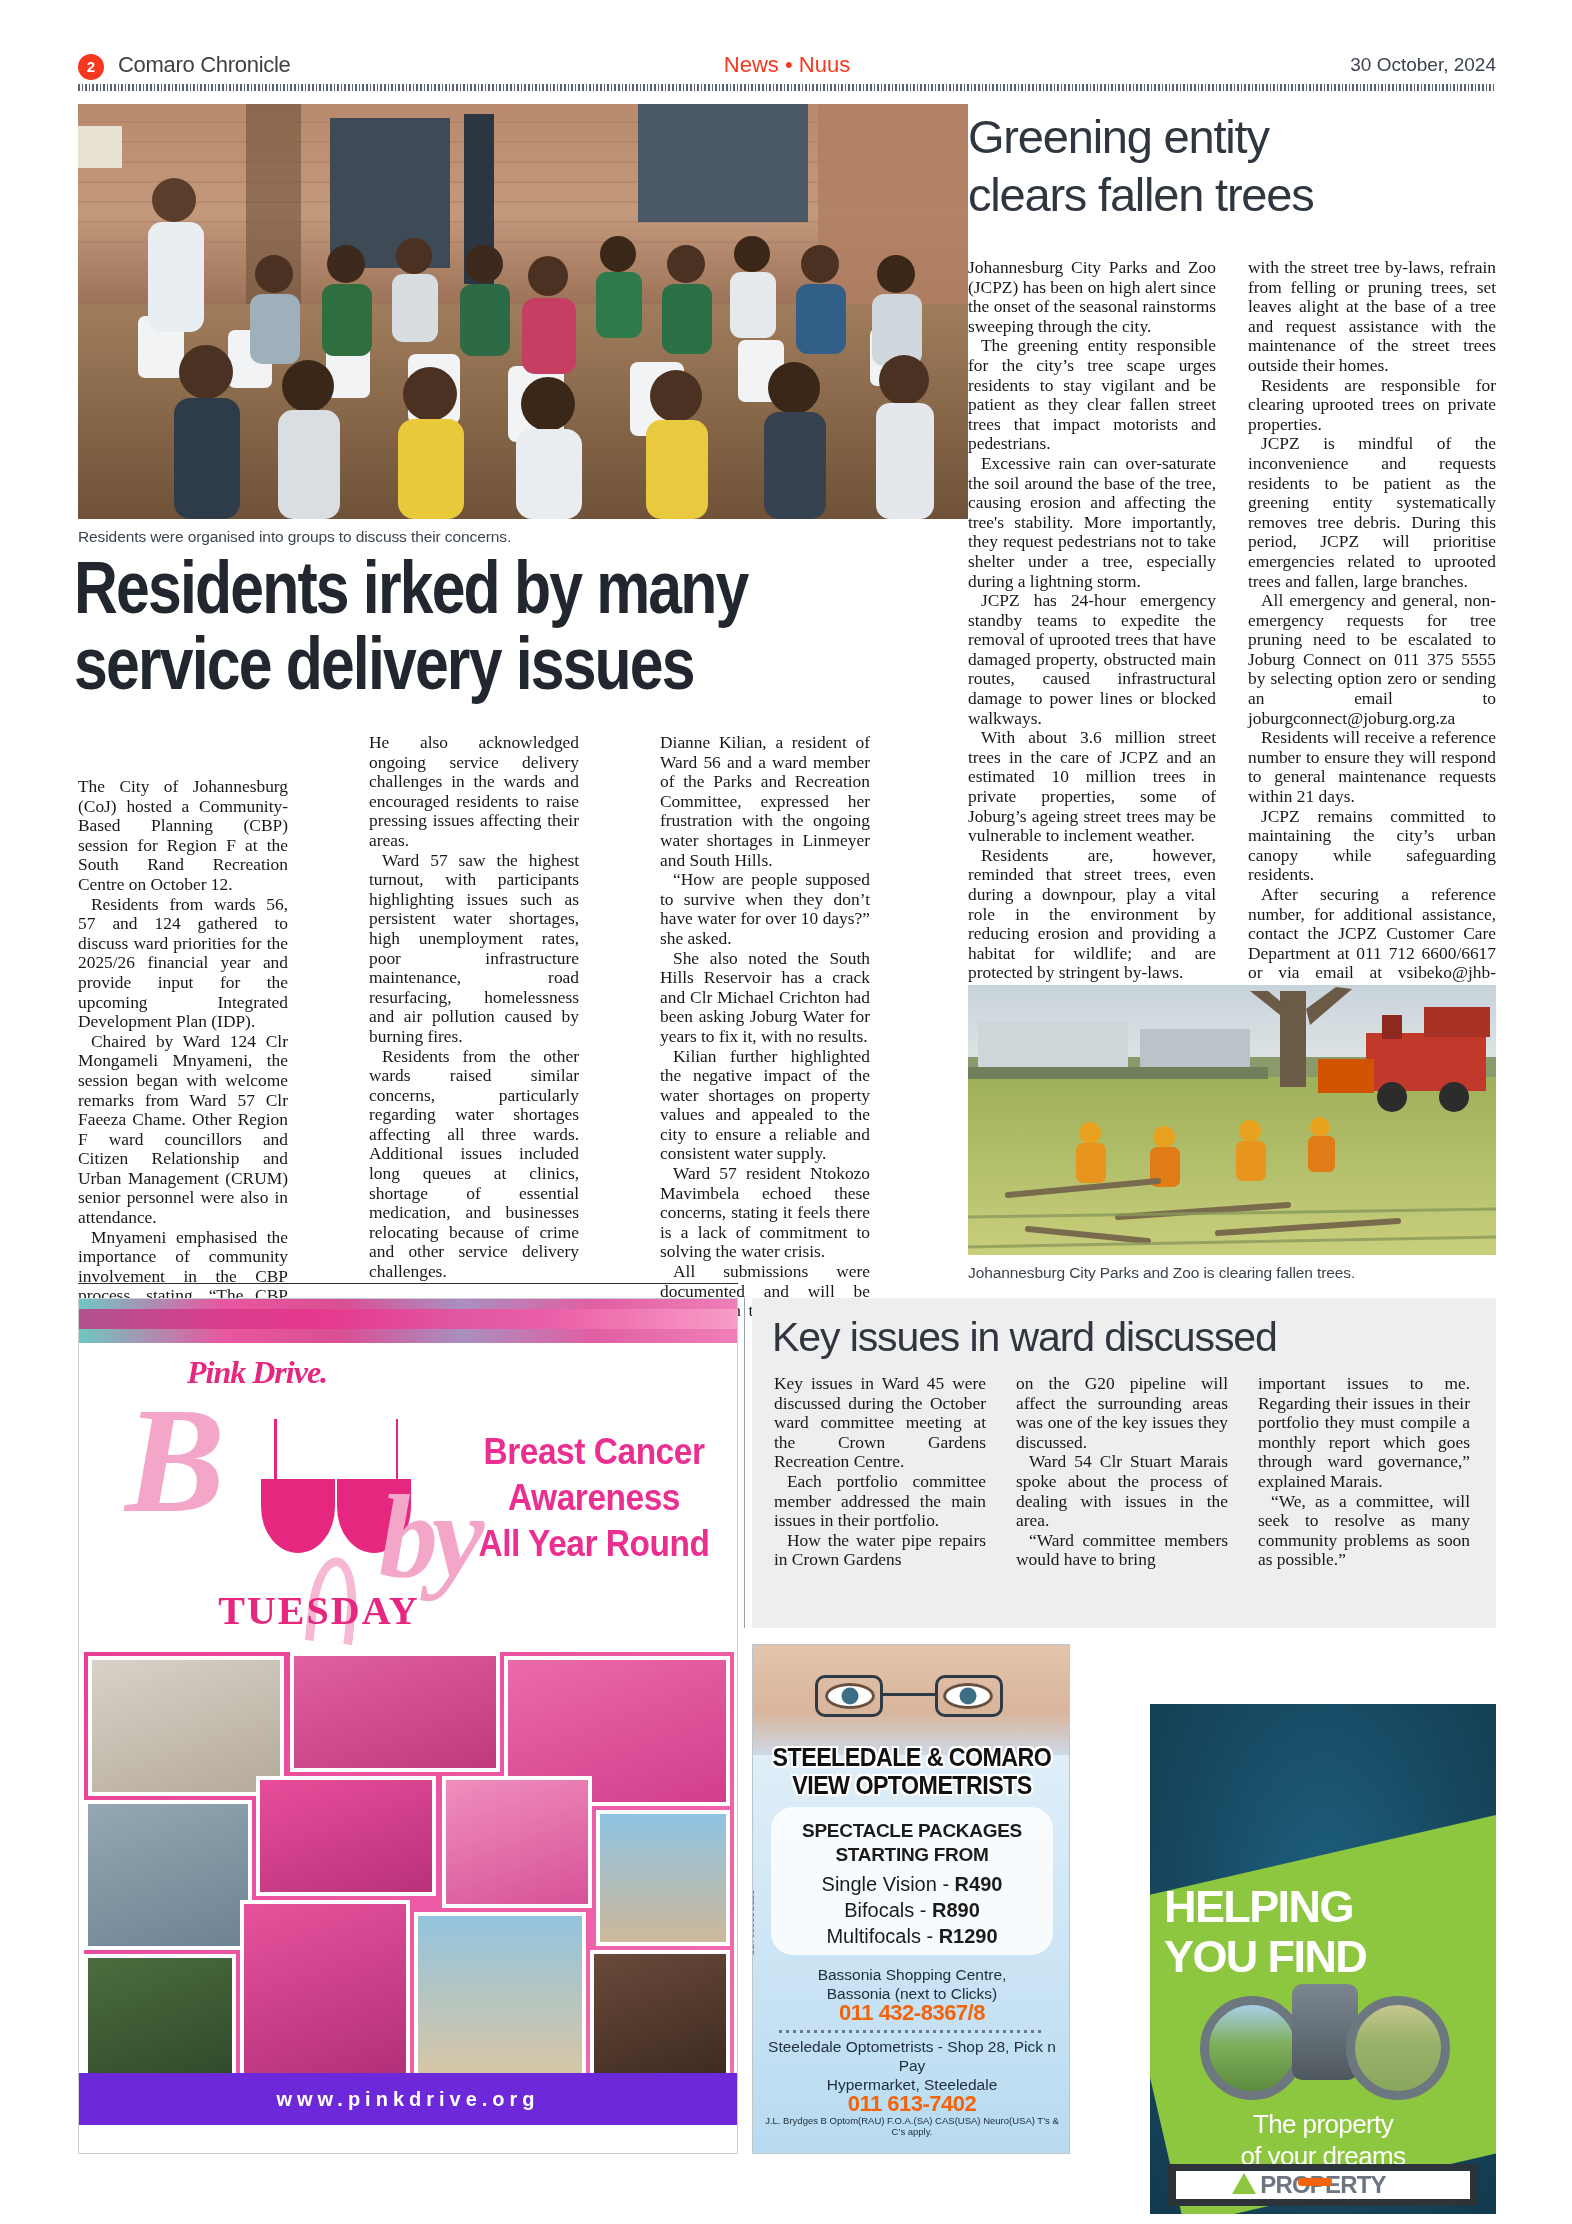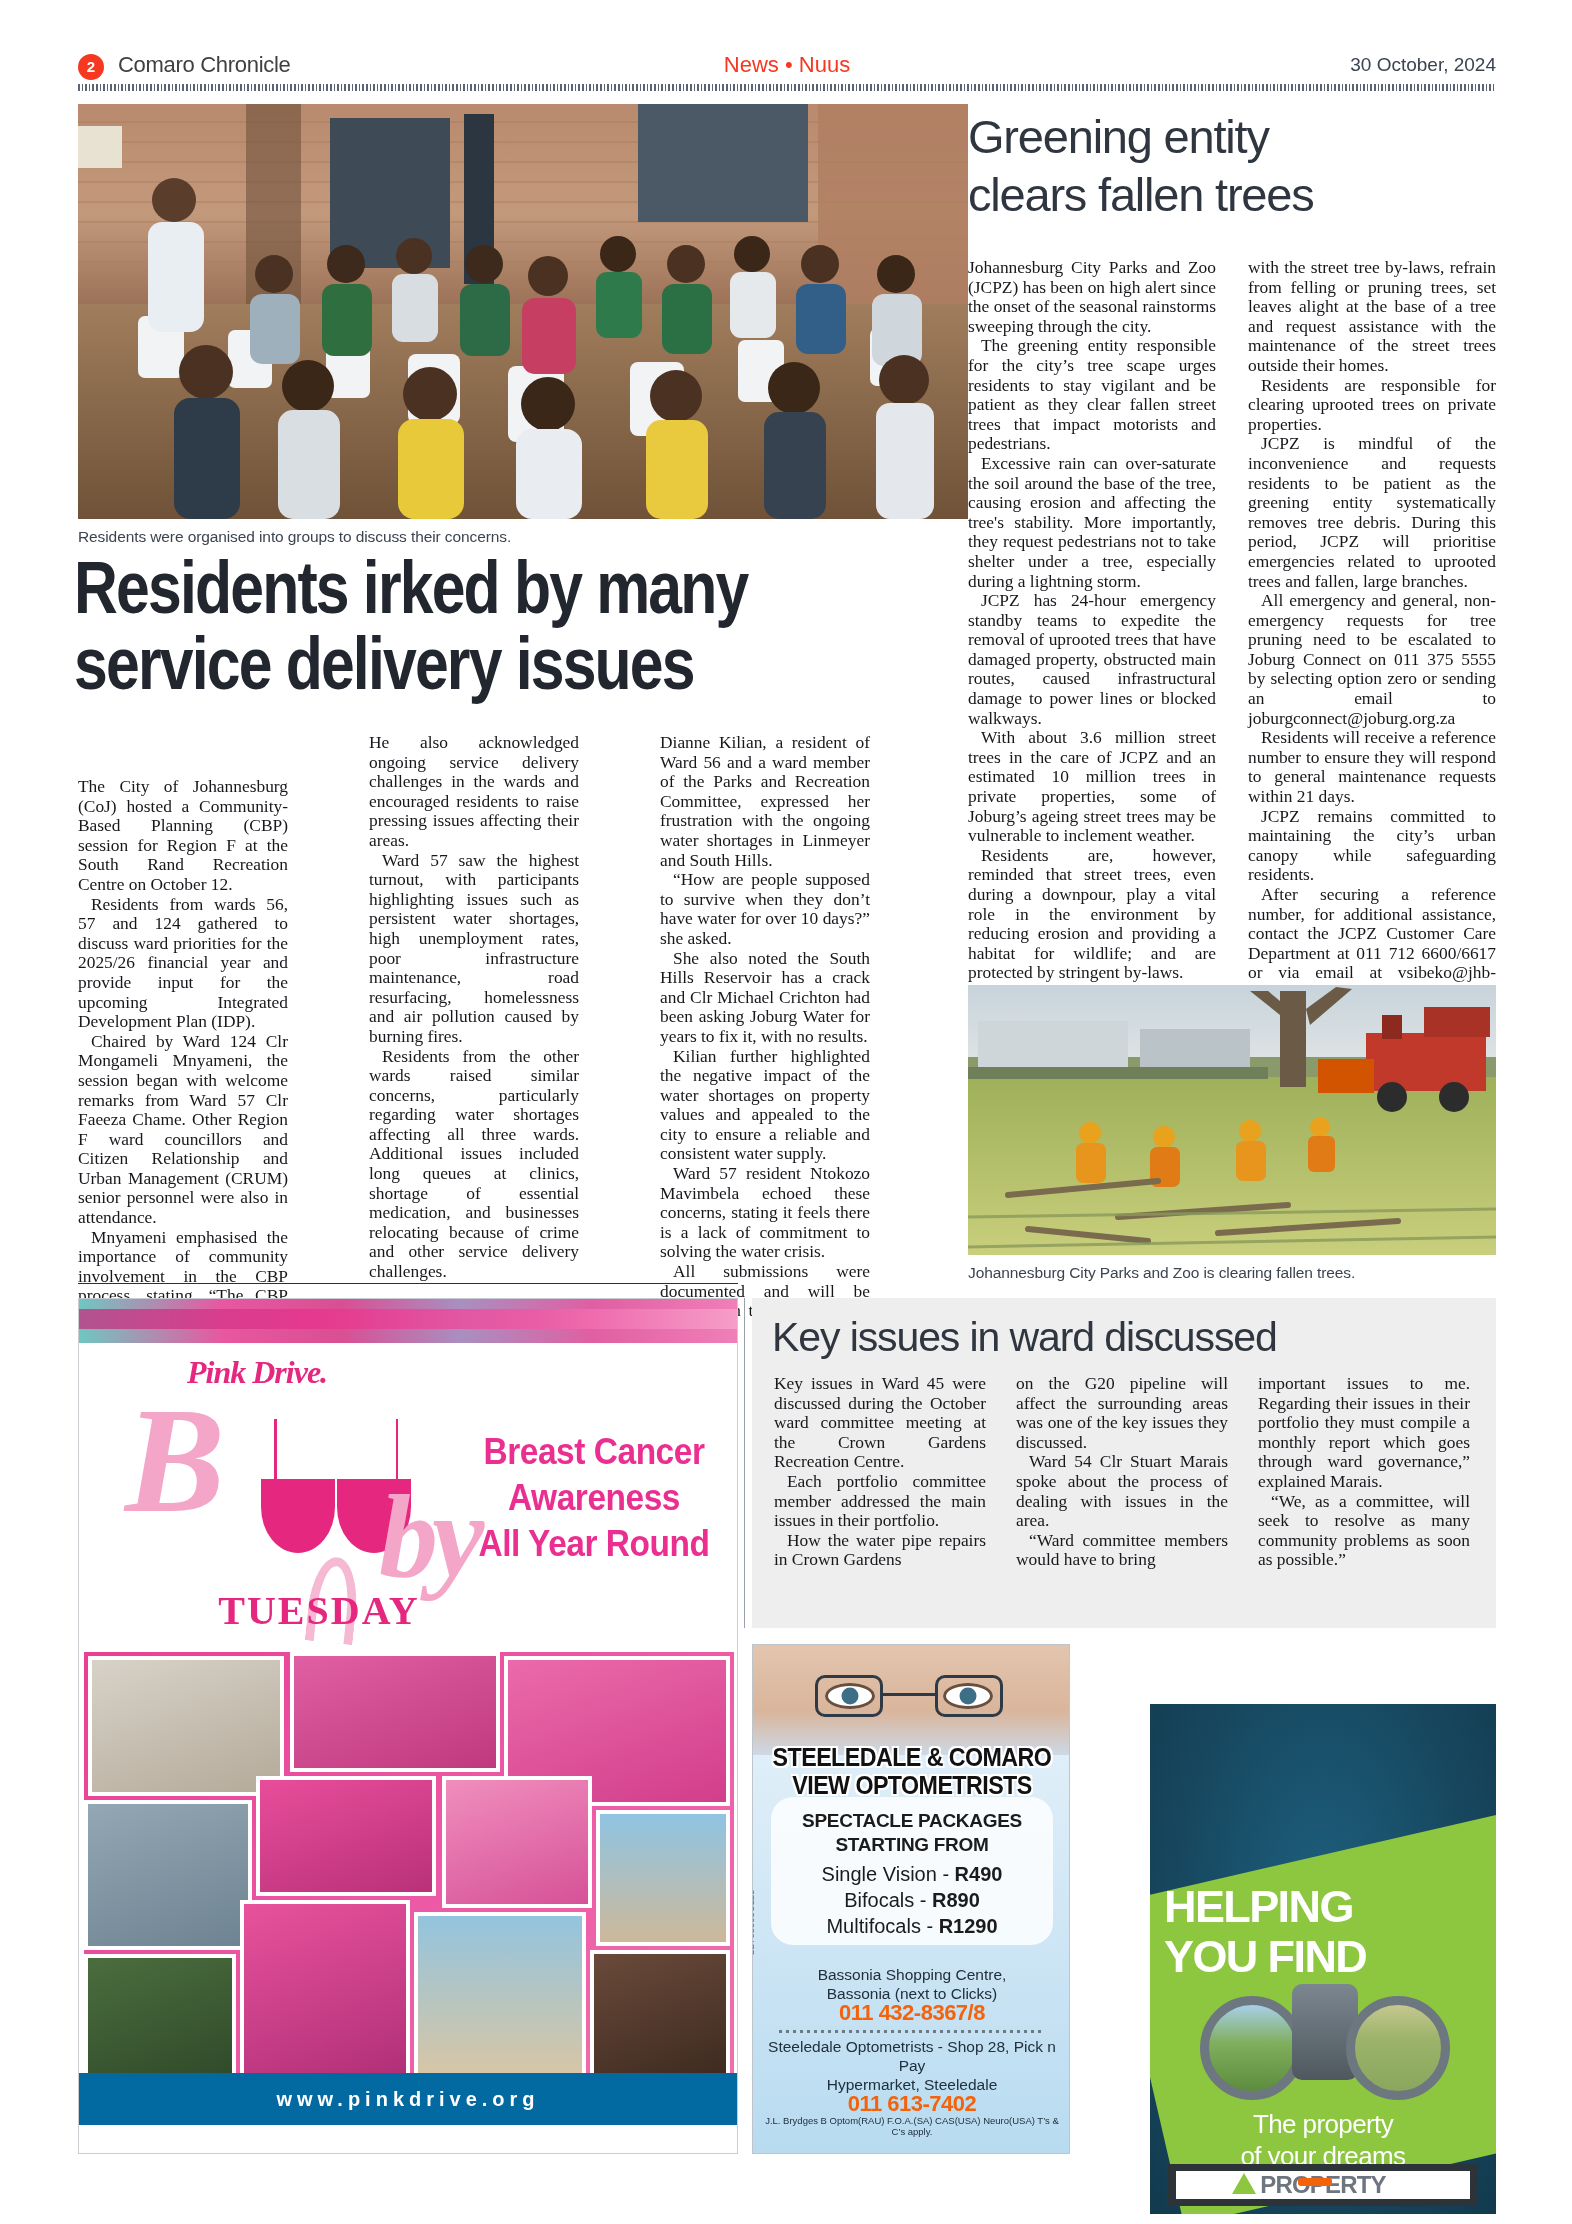--- a/index.html
+++ b/index.html
@@ -111,21 +111,21 @@
     font-family:"Liberation Sans",sans-serif; font-weight:bold;
     font-size:36px; line-height:46px; color:#ea2f90; text-align:center;
     letter-spacing:-0.5px; transform:scaleX(0.93); transform-origin:center top;
   }
   .pd-slogan span{display:block;}
   .pd-collage { position:absolute; left:5px; top:353px; width:650px; height:430px;
     background:linear-gradient(135deg,#e93f96,#f06fb0); overflow:hidden; }
   .pd-tile { position:absolute; border:4px solid #fff; overflow:hidden; }
   .pd-footer {
     position:absolute; left:0; bottom:28px; width:100%; height:52px;
-    background:#0369a1; color:#fff; font-family:"Liberation Sans",sans-serif;
+    background:#6d28d9; color:#fff; font-family:"Liberation Sans",sans-serif;
     font-weight:bold; font-size:20px; letter-spacing:5px; text-align:center;
     line-height:52px;
   }
 
   
   #keyissues-box {
     position:absolute; left:752px; top:1298px; width:744px; height:330px;
     background:#eeeeee;
   }
   #keyissues-headline {
@@ -157,21 +157,21 @@
   .opt-glass.l{left:62px;} .opt-glass.r{left:182px;}
   .opt-title {
     position:absolute; left:6px; top:98px; width:306px; text-align:center;
     font-family:"Liberation Sans",sans-serif; font-weight:bold; font-size:25px;
     line-height:28px; color:#111; letter-spacing:-0.6px;
     text-shadow:2px 2px 0 #fff, -2px 2px 0 #fff, 2px -2px 0 #fff, -2px -2px 0 #fff;
     transform:scaleX(0.93); transform-origin:center top;
   }
   .opt-title span{display:block;}
   .opt-card {
-    position:absolute; left:18px; top:152px; width:282px; height:148px;
+    position:absolute; left:18px; top:162px; width:282px; height:148px;
     background:rgba(255,255,255,0.82); border-radius:22px; text-align:center;
     padding-top:12px;
   }
   .opt-pack { font-family:"Liberation Sans",sans-serif; font-weight:bold;
     font-size:19px; line-height:24px; color:#1b1b1b; letter-spacing:-0.3px;}
   .opt-price { font-family:"Liberation Sans",sans-serif; font-size:20px;
     line-height:26px; color:#1b1b1b; margin-top:4px;}
   .opt-price b{font-weight:bold;margin-top:12px;}
   .opt-addr { position:absolute; left:20px; top:320px; width:278px; text-align:center;
     font-family:"Liberation Sans",sans-serif; font-size:15.5px; line-height:19px; color:#20303c;}

